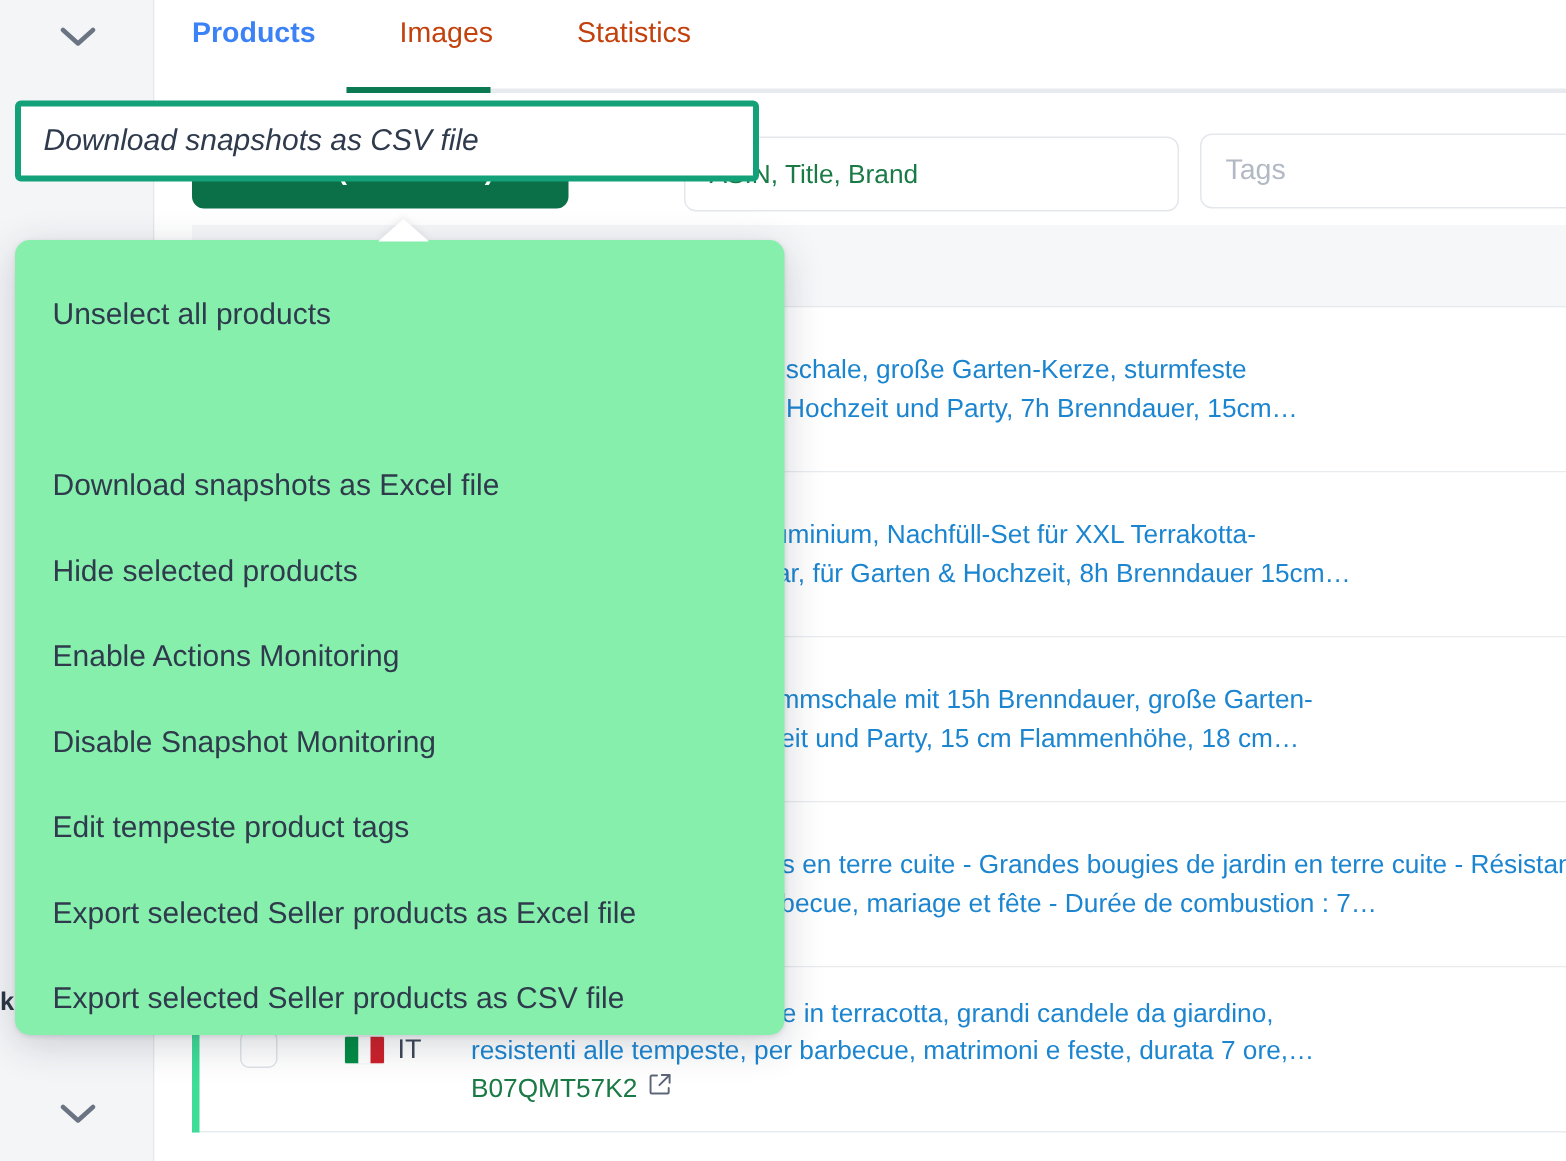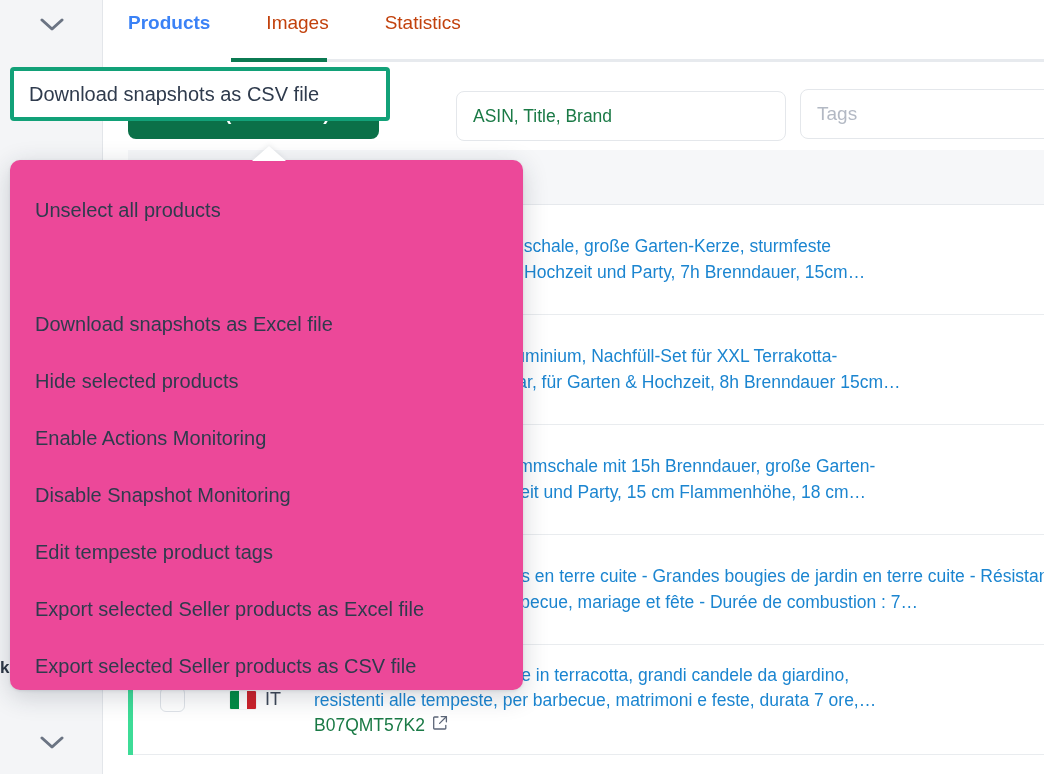--- a/index.html
+++ b/index.html
@@ -117,35 +117,36 @@
   
   .menu-arrow {
     position: absolute; left: 252px; top: 146px; width: 0; height: 0;
     border-left: 17px solid transparent; border-right: 17px solid transparent;
     border-bottom: 15px solid #ffffff;
     filter: drop-shadow(0 -2px 2px rgba(28,39,58,.07));
     z-index: 31;
   }
   .menu {
     position: absolute; left: 10px; top: 160px; width: 513px; height: 530px;
-    background: #ec4899; border-radius: 10px;
+    background: #86efac; border-radius: 10px;
     box-shadow: 0 6px 26px rgba(30,41,59,.20), 0 1px 3px rgba(30,41,59,.10);
     z-index: 30;
     padding: 22px 0 16px 0;
   }
   .mitem {
     height: 57px; display: flex; align-items: center;
     padding-left: 25px; font-size: 20px; color: #2f3b4d;
     cursor: pointer; position: relative;
   }
   .mitem.highlight {
-    position: absolute; left: 10px; top: 67px; width: 380px; height: 54px;
+    position: absolute; left: 10px; top: 67px; width: 496px; height: 54px;
     border: 4px solid #12a178; border-radius: 4px;
     background: #fff; padding-left: 15px;
     z-index: 32;
+    font-style: italic;
   }
   .menu-inner { position: relative; }
 </style>
 </head>
 <body>
 
 <div class="root">
 
   <div class="sidebar">
     <div class="side-chev" style="top:8px">

